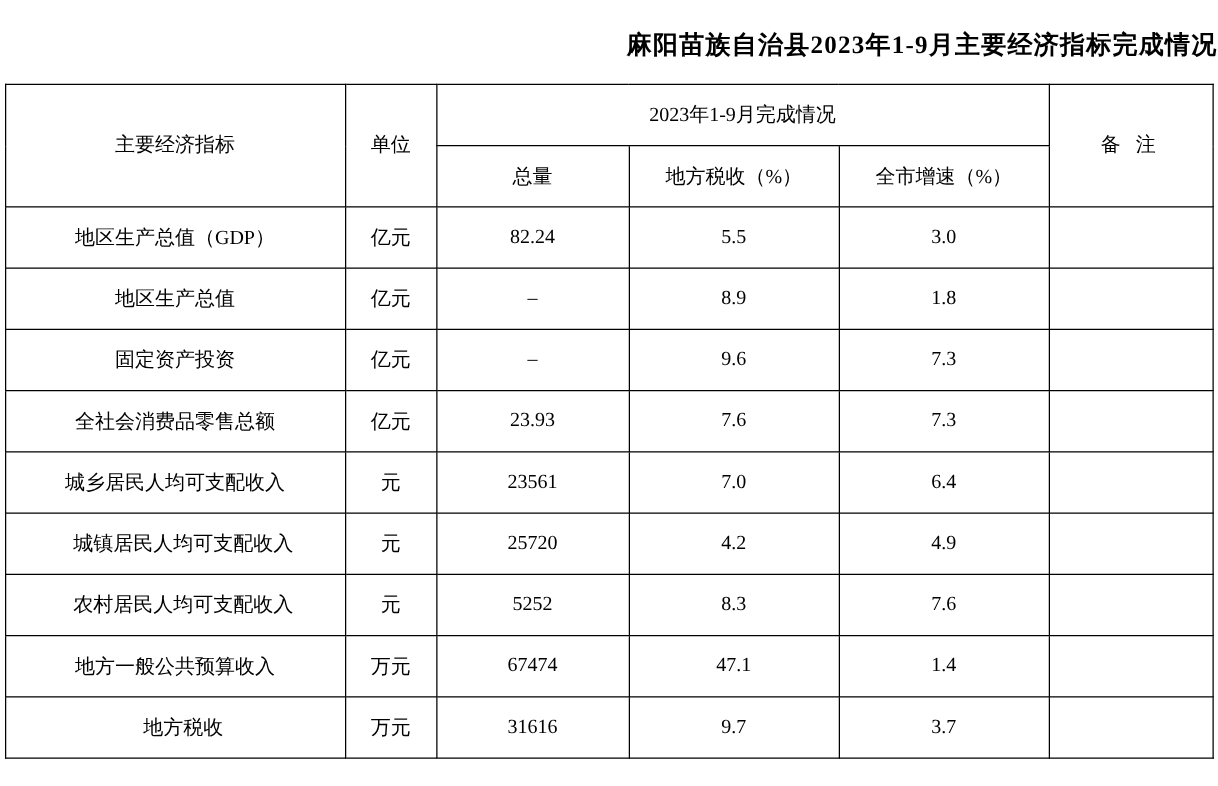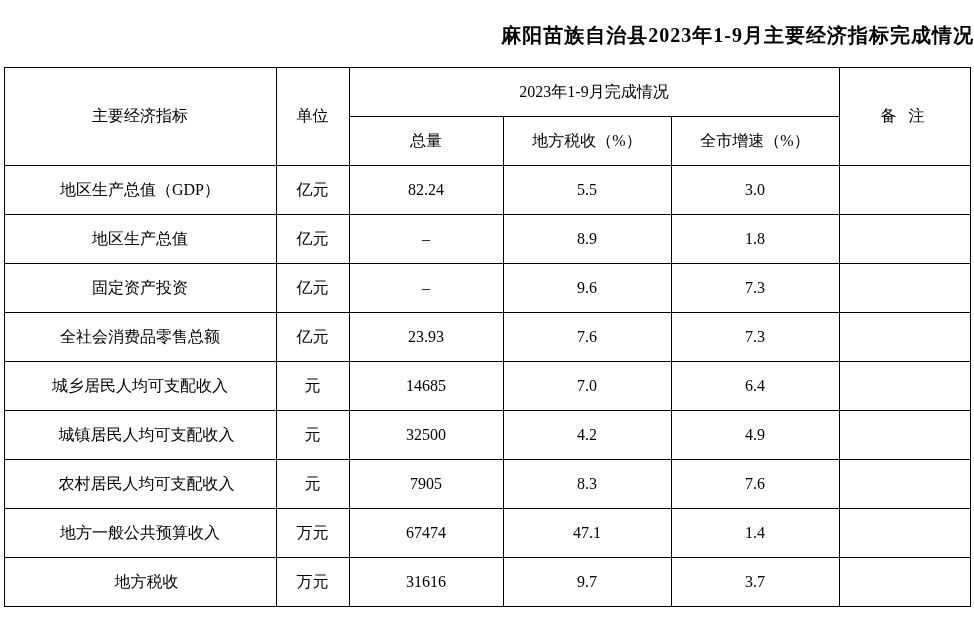--- a/index.html
+++ b/index.html
@@ -124,37 +124,37 @@
           <td class="indicator">全社会消费品零售总额</td>
           <td class="num">亿元</td>
           <td class="num">23.93</td>
           <td class="num">7.6</td>
           <td class="num">7.3</td>
           <td></td>
         </tr>
         <tr>
           <td class="indicator">城乡居民人均可支配收入</td>
           <td class="num">元</td>
-          <td class="num">14685</td>
+          <td class="num">23561</td>
           <td class="num">7.0</td>
           <td class="num">6.4</td>
           <td></td>
         </tr>
         <tr>
           <td class="indicator indent">城镇居民人均可支配收入</td>
           <td class="num">元</td>
-          <td class="num">32500</td>
+          <td class="num">25720</td>
           <td class="num">4.2</td>
           <td class="num">4.9</td>
           <td></td>
         </tr>
         <tr>
           <td class="indicator indent">农村居民人均可支配收入</td>
           <td class="num">元</td>
-          <td class="num">7905</td>
+          <td class="num">5252</td>
           <td class="num">8.3</td>
           <td class="num">7.6</td>
           <td></td>
         </tr>
         <tr>
           <td class="indicator">地方一般公共预算收入</td>
           <td class="num">万元</td>
           <td class="num">67474</td>
           <td class="num">47.1</td>
           <td class="num">1.4</td>

